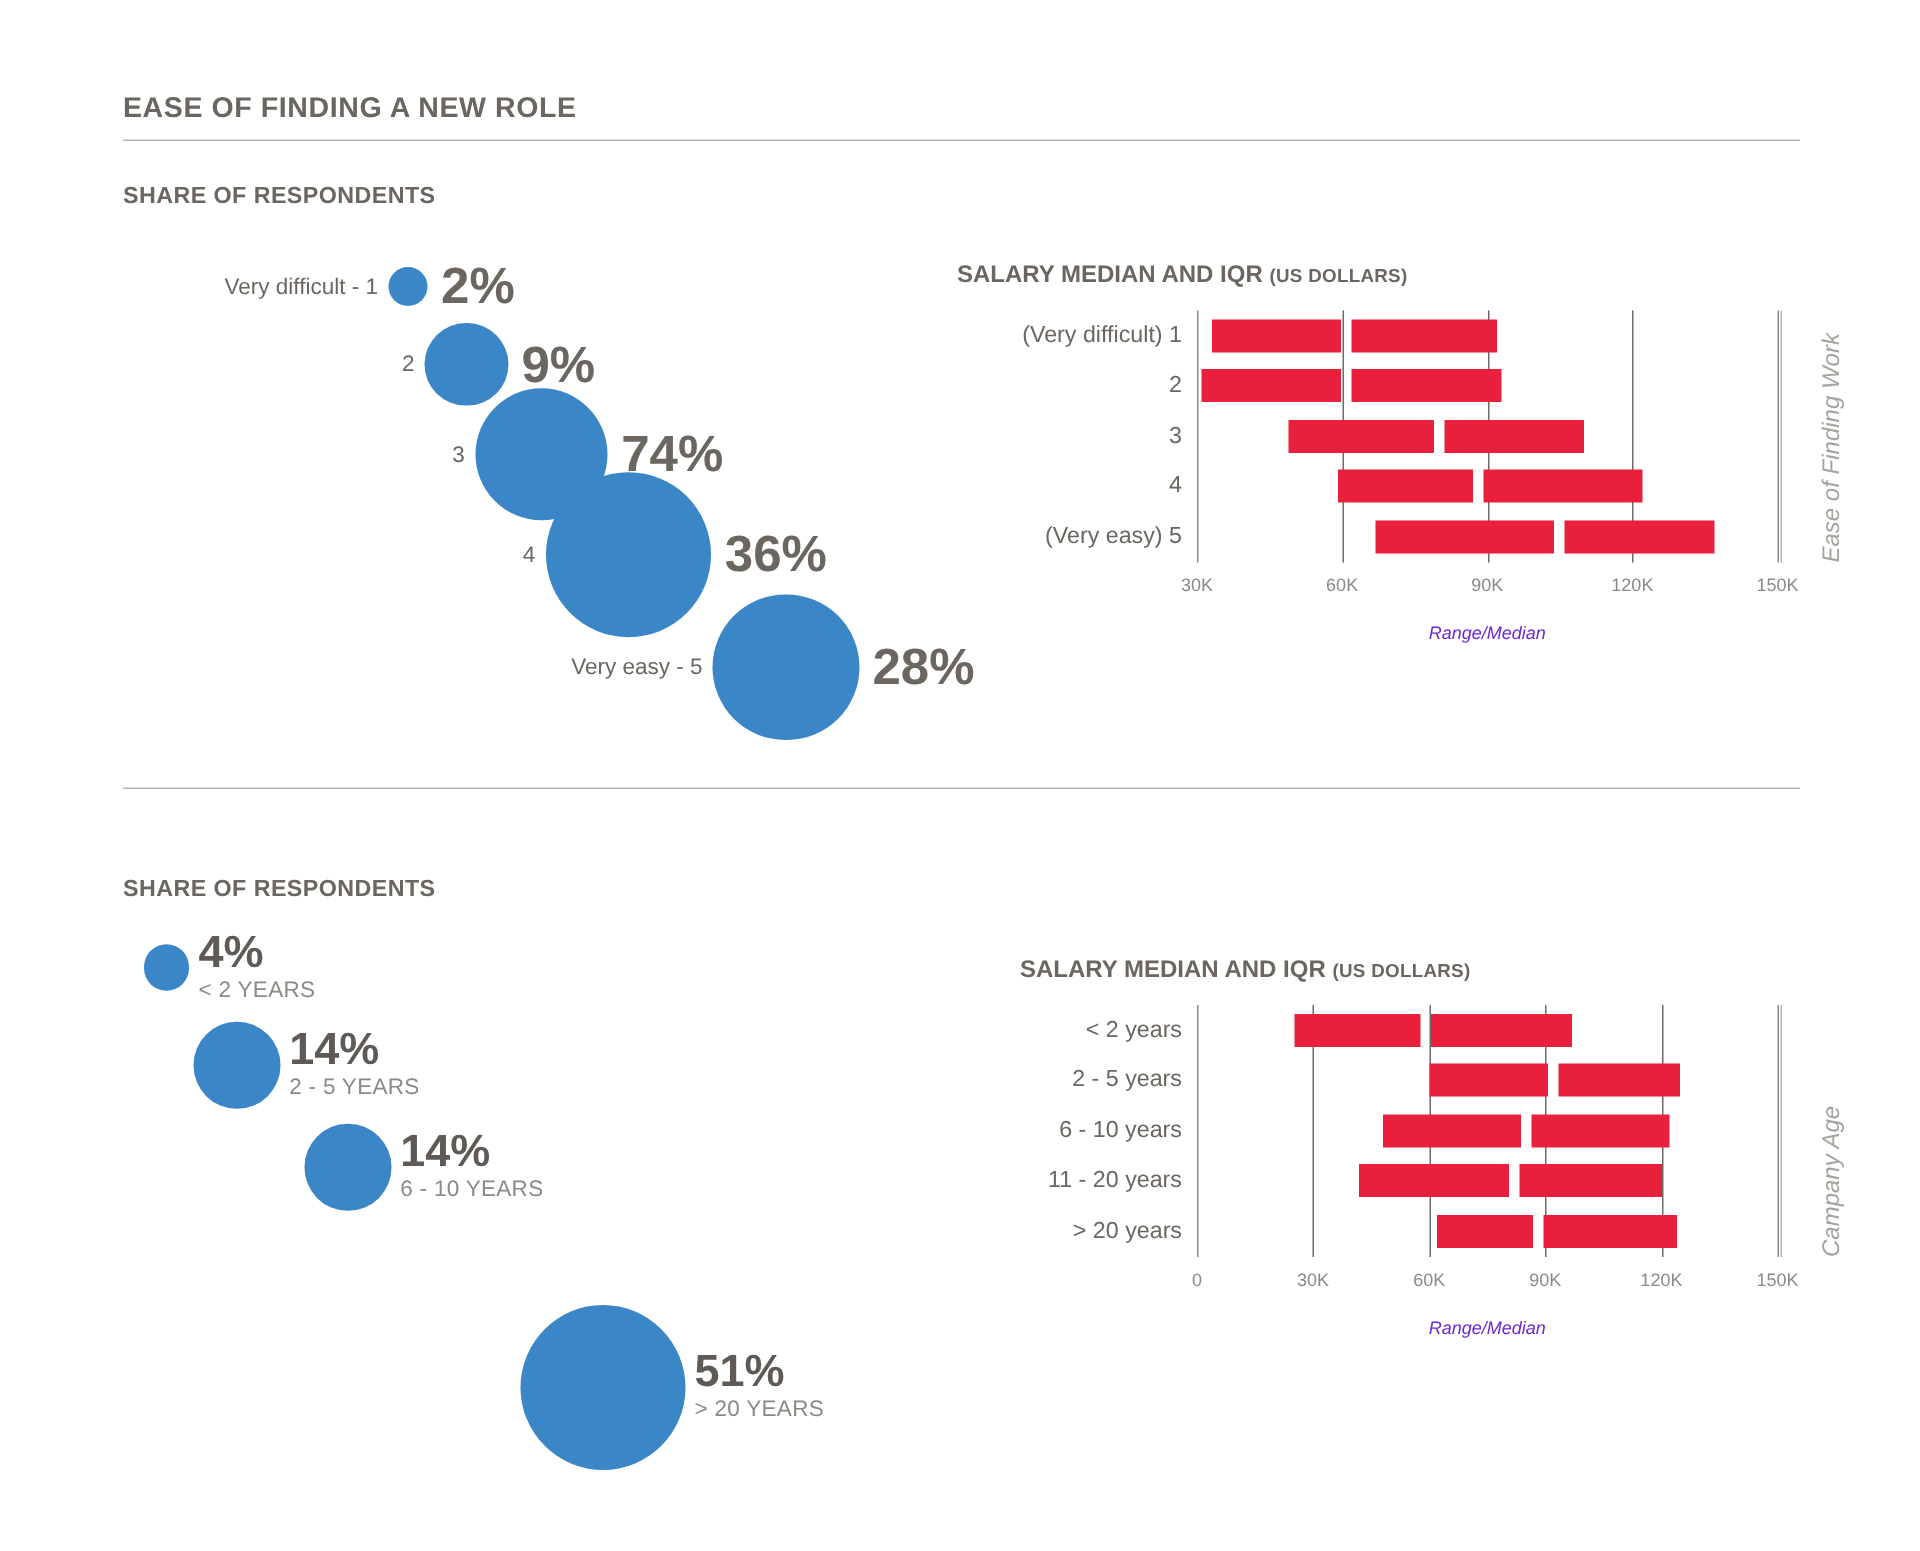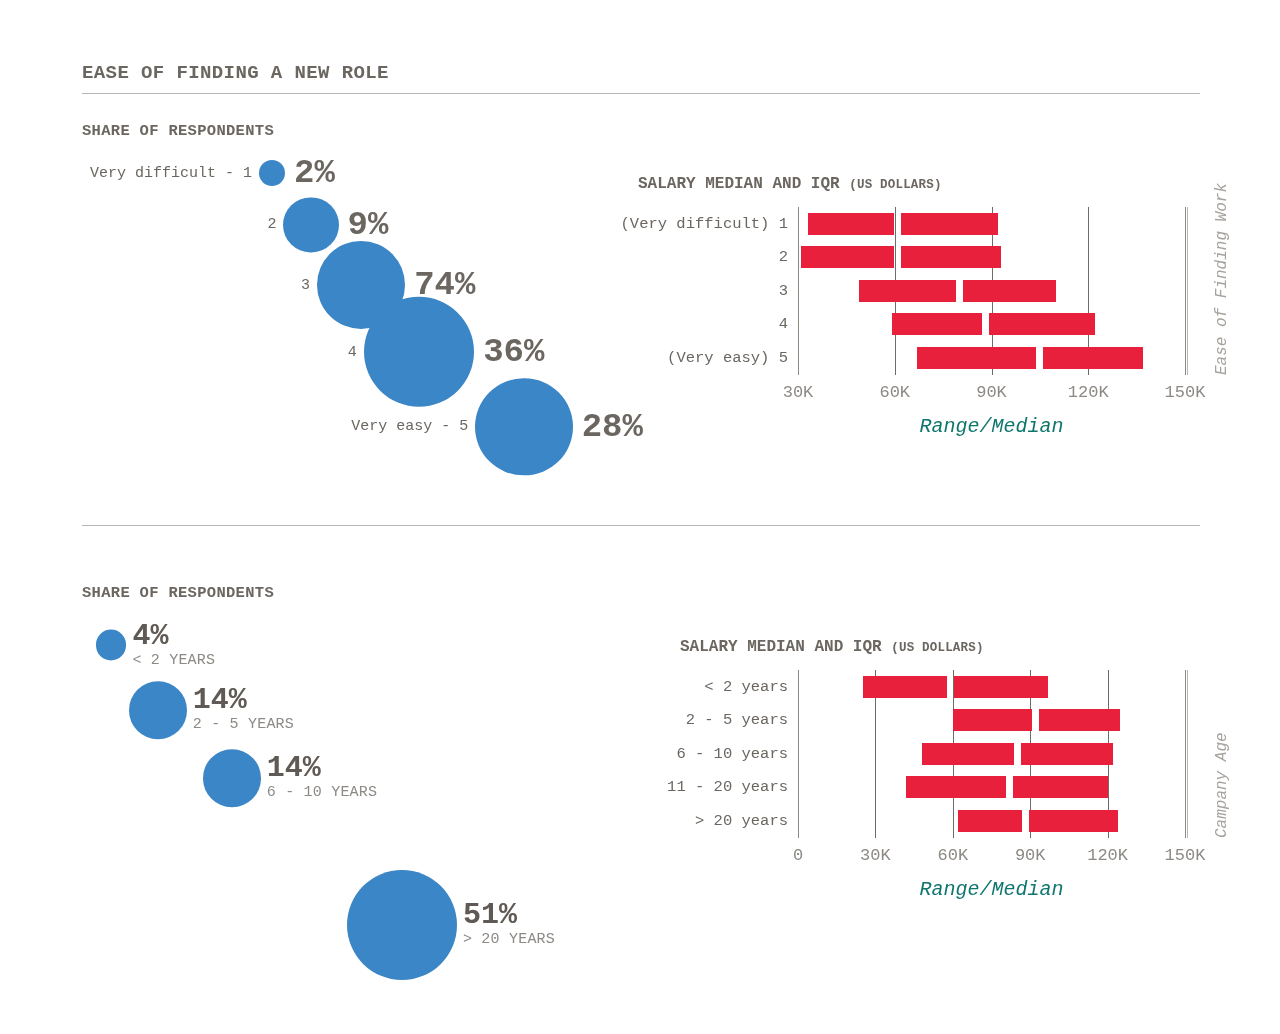--- a/index.html
+++ b/index.html
@@ -8,21 +8,21 @@
     background: #ffffff;
   }
   body {
     width: 1280px;
     height: 1034px;
     position: relative;
     font-family: "Liberation Sans", sans-serif;
     color: #6b6660;
     overflow: hidden;
   }
-  .page { position: absolute; inset: 0; font-family: Liberation Mono, monospace; }
+  .page { position: absolute; inset: 0; }
 
   
   .section-head {
     position: absolute;
     left: 82px;
     width: 1118px;
   }
   .section-title {
     font-size: 19px;
     font-weight: bold;
@@ -131,30 +131,30 @@
     background: #6f6b66;
     top: 0;
   }
   .iqr-bar {
     position: absolute;
     background: #e8203c;
     transform: translateY(-50%);
   }
   .tick-label {
     position: absolute;
-    font-size: 17px;
+    font-size: 12px;
     color: #8d8984;
     transform: translateX(-50%);
     white-space: nowrap;
   }
   .axis-caption {
     position: absolute;
-    font-size: 20px;
+    font-size: 12px;
     font-style: italic;
-    color: #0f766e;
+    color: #6d28d9;
     white-space: nowrap;
     transform: translateX(-50%);
   }
   .y-caption {
     position: absolute;
     font-size: 16px;
     font-style: italic;
     color: #a6a29d;
     white-space: nowrap;
     transform-origin: 0 0;
@@ -171,21 +171,21 @@
 
 <div class="page">
 
   <div class="section-head" style="top:62px;">
     <div class="section-title">EASE OF FINDING A NEW ROLE</div>
     <div class="section-rule"></div>
   </div>
 
   <div class="sub-title" style="left:82px; top:122px;">SHARE OF RESPONDENTS</div>
 
-  <div class="bubbles" id="bubbles-ease" style="left:82px; top:150px; width:580px; height:320px;">
+  <div class="bubbles" id="bubbles-ease" style="left:82px; top:168px; width:580px; height:320px;">
       <div class="bubble-row" style="left: -90.0108px; top: 23px; transform: translateY(-50%);">
         <span class="bubble-cat" style="width: 260px;">Very difficult - 1</span>
         <span class="bubble-dot" style="width: 26.0215px; height: 26.0215px; background: rgb(59, 134, 198);"></span>
         <span class="bubble-val">2%</span>
       </div>
       <div class="bubble-row" style="left: -65.6px; top: 75px; transform: translateY(-50%);">
         <span class="bubble-cat" style="width: 260px;">2</span>
         <span class="bubble-dot" style="width: 55.2px; height: 55.2px; background: rgb(59, 134, 198);"></span>
         <span class="bubble-val">9%</span>
       </div>

